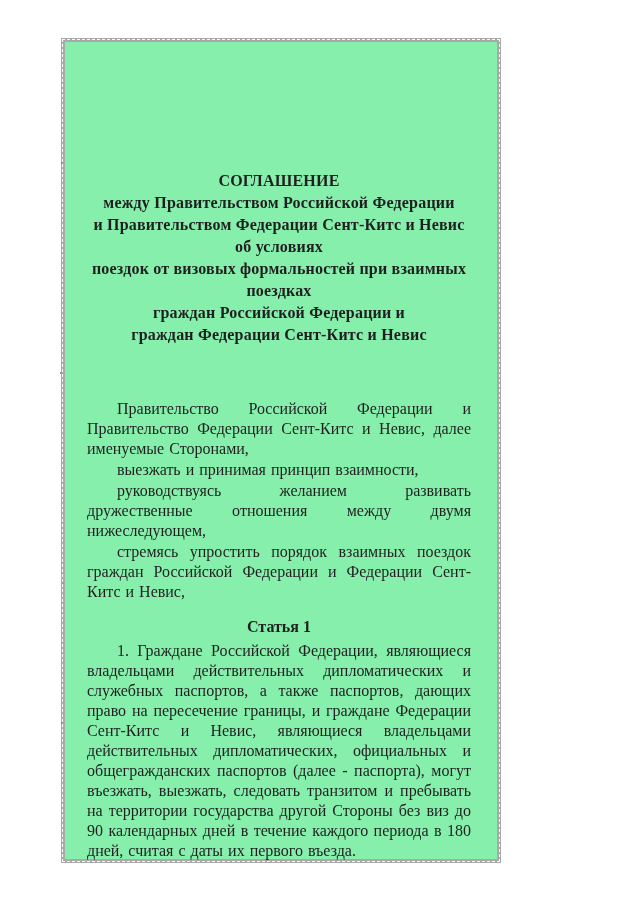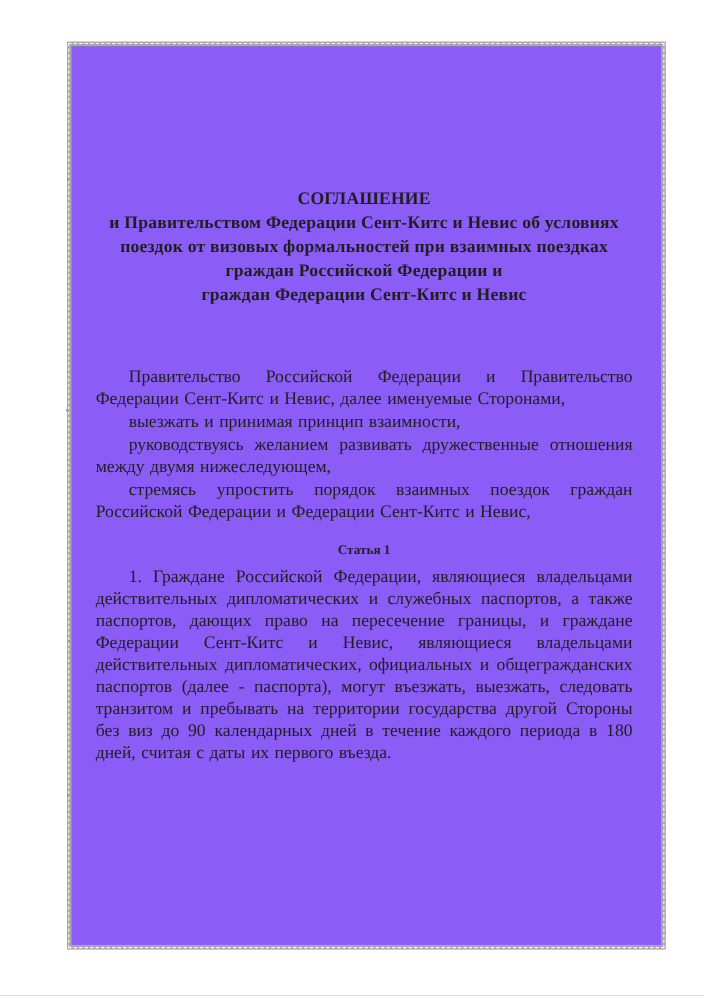--- a/index.html
+++ b/index.html
@@ -13,25 +13,25 @@
     position: relative;
     overflow: hidden;
     font-family: "Liberation Serif", "DejaVu Serif", serif;
     color: #1f1f1f;
     -webkit-font-smoothing: antialiased;
   }
   .page-frame {
     position: absolute;
     left: 61px;
     top: 38px;
-    width: 544px;
+    width: 440px;
     height: 825px;
     box-sizing: border-box;
     border: 4px solid #a9a9a9;
-    background: #8b5cf6;
+    background: #86efac;
   }
   
   .page-frame::before {
     content: "";
     position: absolute;
     inset: -3px;
     border: 1px dashed rgba(255,255,255,0.95);
     pointer-events: none;
   }
   
@@ -68,32 +68,33 @@
     font-size: 16px;
     line-height: 20px;
     text-align: justify;
     text-indent: 30px;
     word-spacing: 1px;
   }
   .article-heading {
     margin-top: 11px;
     text-align: center;
     font-weight: bold;
-    font-size: 12px;
+    font-size: 16px;
     line-height: 27px;
   }
 </style>
 </head>
 <body>
 
 <div class="page-frame">
   <div class="content">
 
     <div class="title-block">
       <div>СОГЛАШЕНИЕ</div>
+      <div>между Правительством Российской Федерации</div>
       <div>и Правительством Федерации Сент-Китс и Невис об условиях</div>
       <div>поездок от визовых формальностей при взаимных поездках</div>
       <div>граждан Российской Федерации и</div>
       <div>граждан Федерации Сент-Китс и Невис</div>
     </div>
 
     <div class="preamble">
       <p class="body-par">Правительство Российской Федерации и Правительство Федерации Сент-Китс и Невис, далее именуемые Сторонами,</p>
       <p class="body-par">выезжать и принимая принцип взаимности,</p>
       <p class="body-par">руководствуясь желанием развивать дружественные отношения между двумя нижеследующем,</p>

